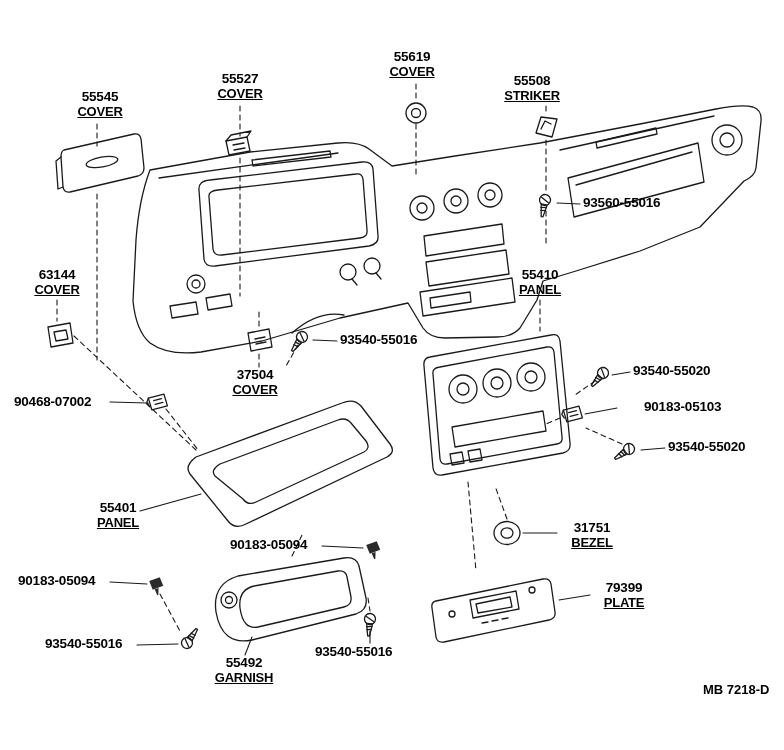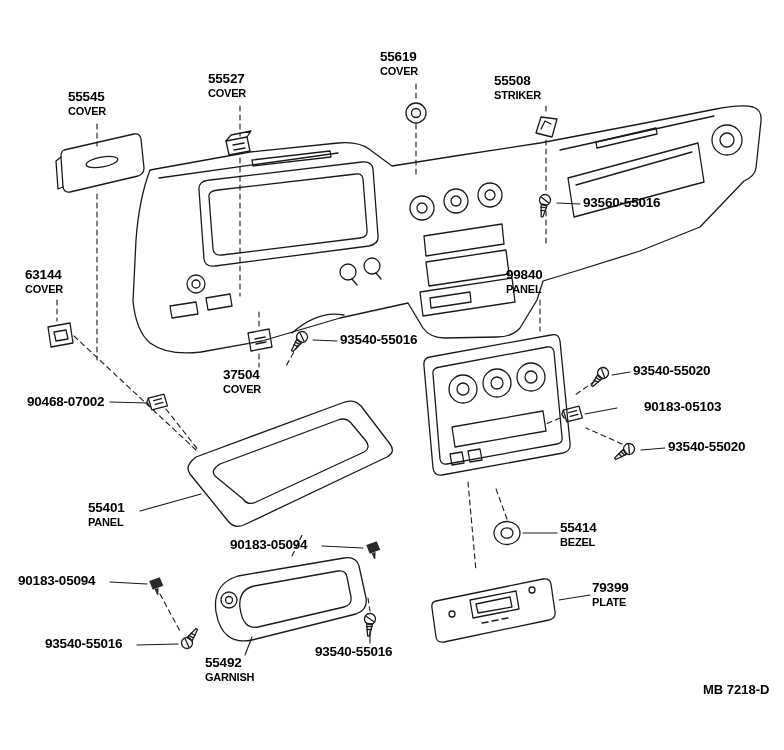--- a/index.html
+++ b/index.html
@@ -3,25 +3,25 @@
 <meta charset="utf-8">
 <style>
   html,body{margin:0;padding:0;background:#fff;}
   .stage{
     position:relative;width:784px;height:750px;background:#ffffff;
     font-family:"Liberation Sans",sans-serif;overflow:hidden;
   }
   .stage svg{position:absolute;left:0;top:0;}
   .part-label{
     position:absolute;color:#000;font-weight:700;font-size:13.5px;
-    line-height:1.1;letter-spacing:-0.2px;text-align:left;white-space:nowrap;
+    line-height:1.1;letter-spacing:-0.2px;text-align:center;white-space:nowrap;
   }
   .part-label.la{text-align:center;}
   .part-label .num{font-size:13.5px;}
-  .part-label .nm{font-size:11px;}
+  .part-label .nm{font-size:13px;text-decoration:underline;}
   .diagram-code{
     position:absolute;color:#000;font-weight:700;font-size:13px;letter-spacing:0;
   }
 </style>
 </head>
 <body>
 
 <div class="stage">
 
   <svg width="784" height="750" viewBox="0 0 784 750">
@@ -244,51 +244,51 @@
     <div class="nm">STRIKER</div>
   </div>
   <div class="part-label la" style="left:583px;top:196px">
     <div class="num">93560-55016</div>
   </div>
   <div class="part-label" style="left:25px;top:268px;width:64px">
     <div class="num">63144</div>
     <div class="nm">COVER</div>
   </div>
   <div class="part-label" style="left:506px;top:268px;width:68px">
-    <div class="num">99840</div>
+    <div class="num">55410</div>
     <div class="nm">PANEL</div>
   </div>
   <div class="part-label la" style="left:340px;top:333px">
     <div class="num">93540-55016</div>
   </div>
   <div class="part-label" style="left:223px;top:368px;width:64px">
     <div class="num">37504</div>
     <div class="nm">COVER</div>
   </div>
-  <div class="part-label la" style="left:27px;top:395px">
+  <div class="part-label la" style="left:14px;top:395px">
     <div class="num">90468-07002</div>
   </div>
   <div class="part-label la" style="left:633px;top:364px">
     <div class="num">93540-55020</div>
   </div>
   <div class="part-label la" style="left:644px;top:400px">
     <div class="num">90183-05103</div>
   </div>
   <div class="part-label la" style="left:668px;top:440px">
     <div class="num">93540-55020</div>
   </div>
   <div class="part-label" style="left:88px;top:501px;width:60px">
     <div class="num">55401</div>
     <div class="nm">PANEL</div>
   </div>
   <div class="part-label la" style="left:230px;top:538px">
     <div class="num">90183-05094</div>
   </div>
   <div class="part-label" style="left:560px;top:521px;width:64px">
-    <div class="num">55414</div>
+    <div class="num">31751</div>
     <div class="nm">BEZEL</div>
   </div>
   <div class="part-label la" style="left:18px;top:574px">
     <div class="num">90183-05094</div>
   </div>
   <div class="part-label" style="left:592px;top:581px;width:64px">
     <div class="num">79399</div>
     <div class="nm">PLATE</div>
   </div>
   <div class="part-label la" style="left:45px;top:637px">

